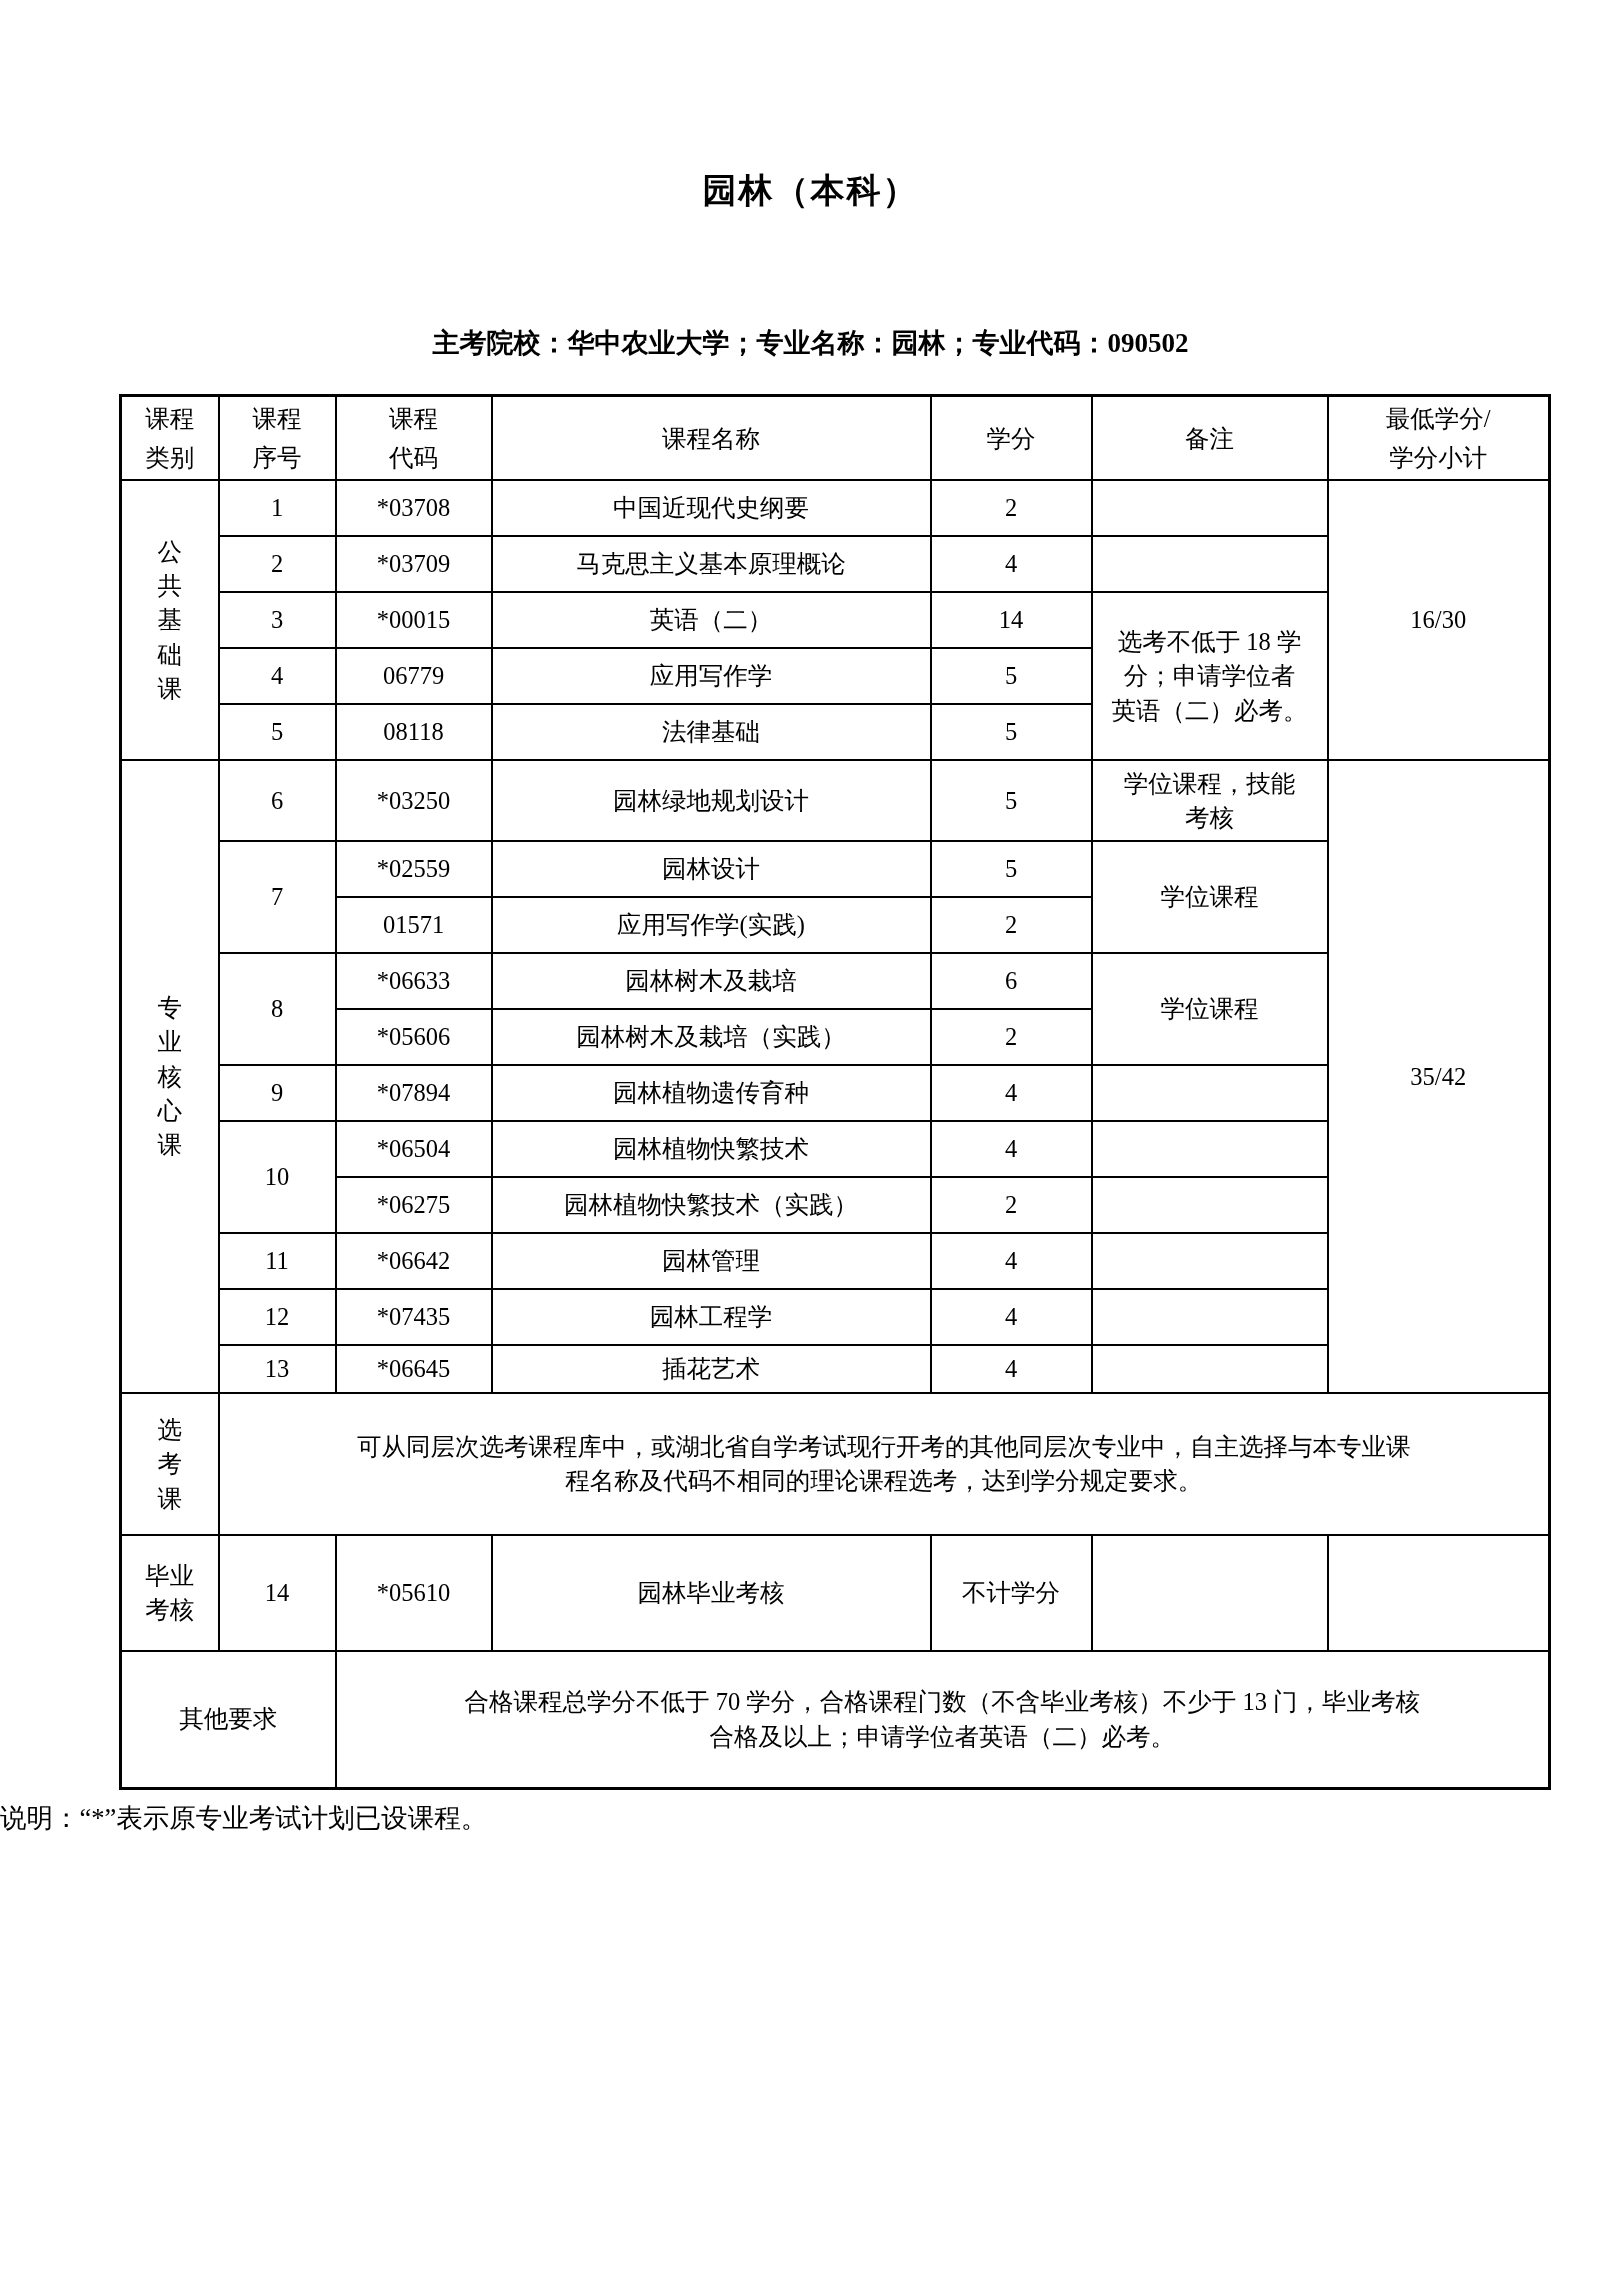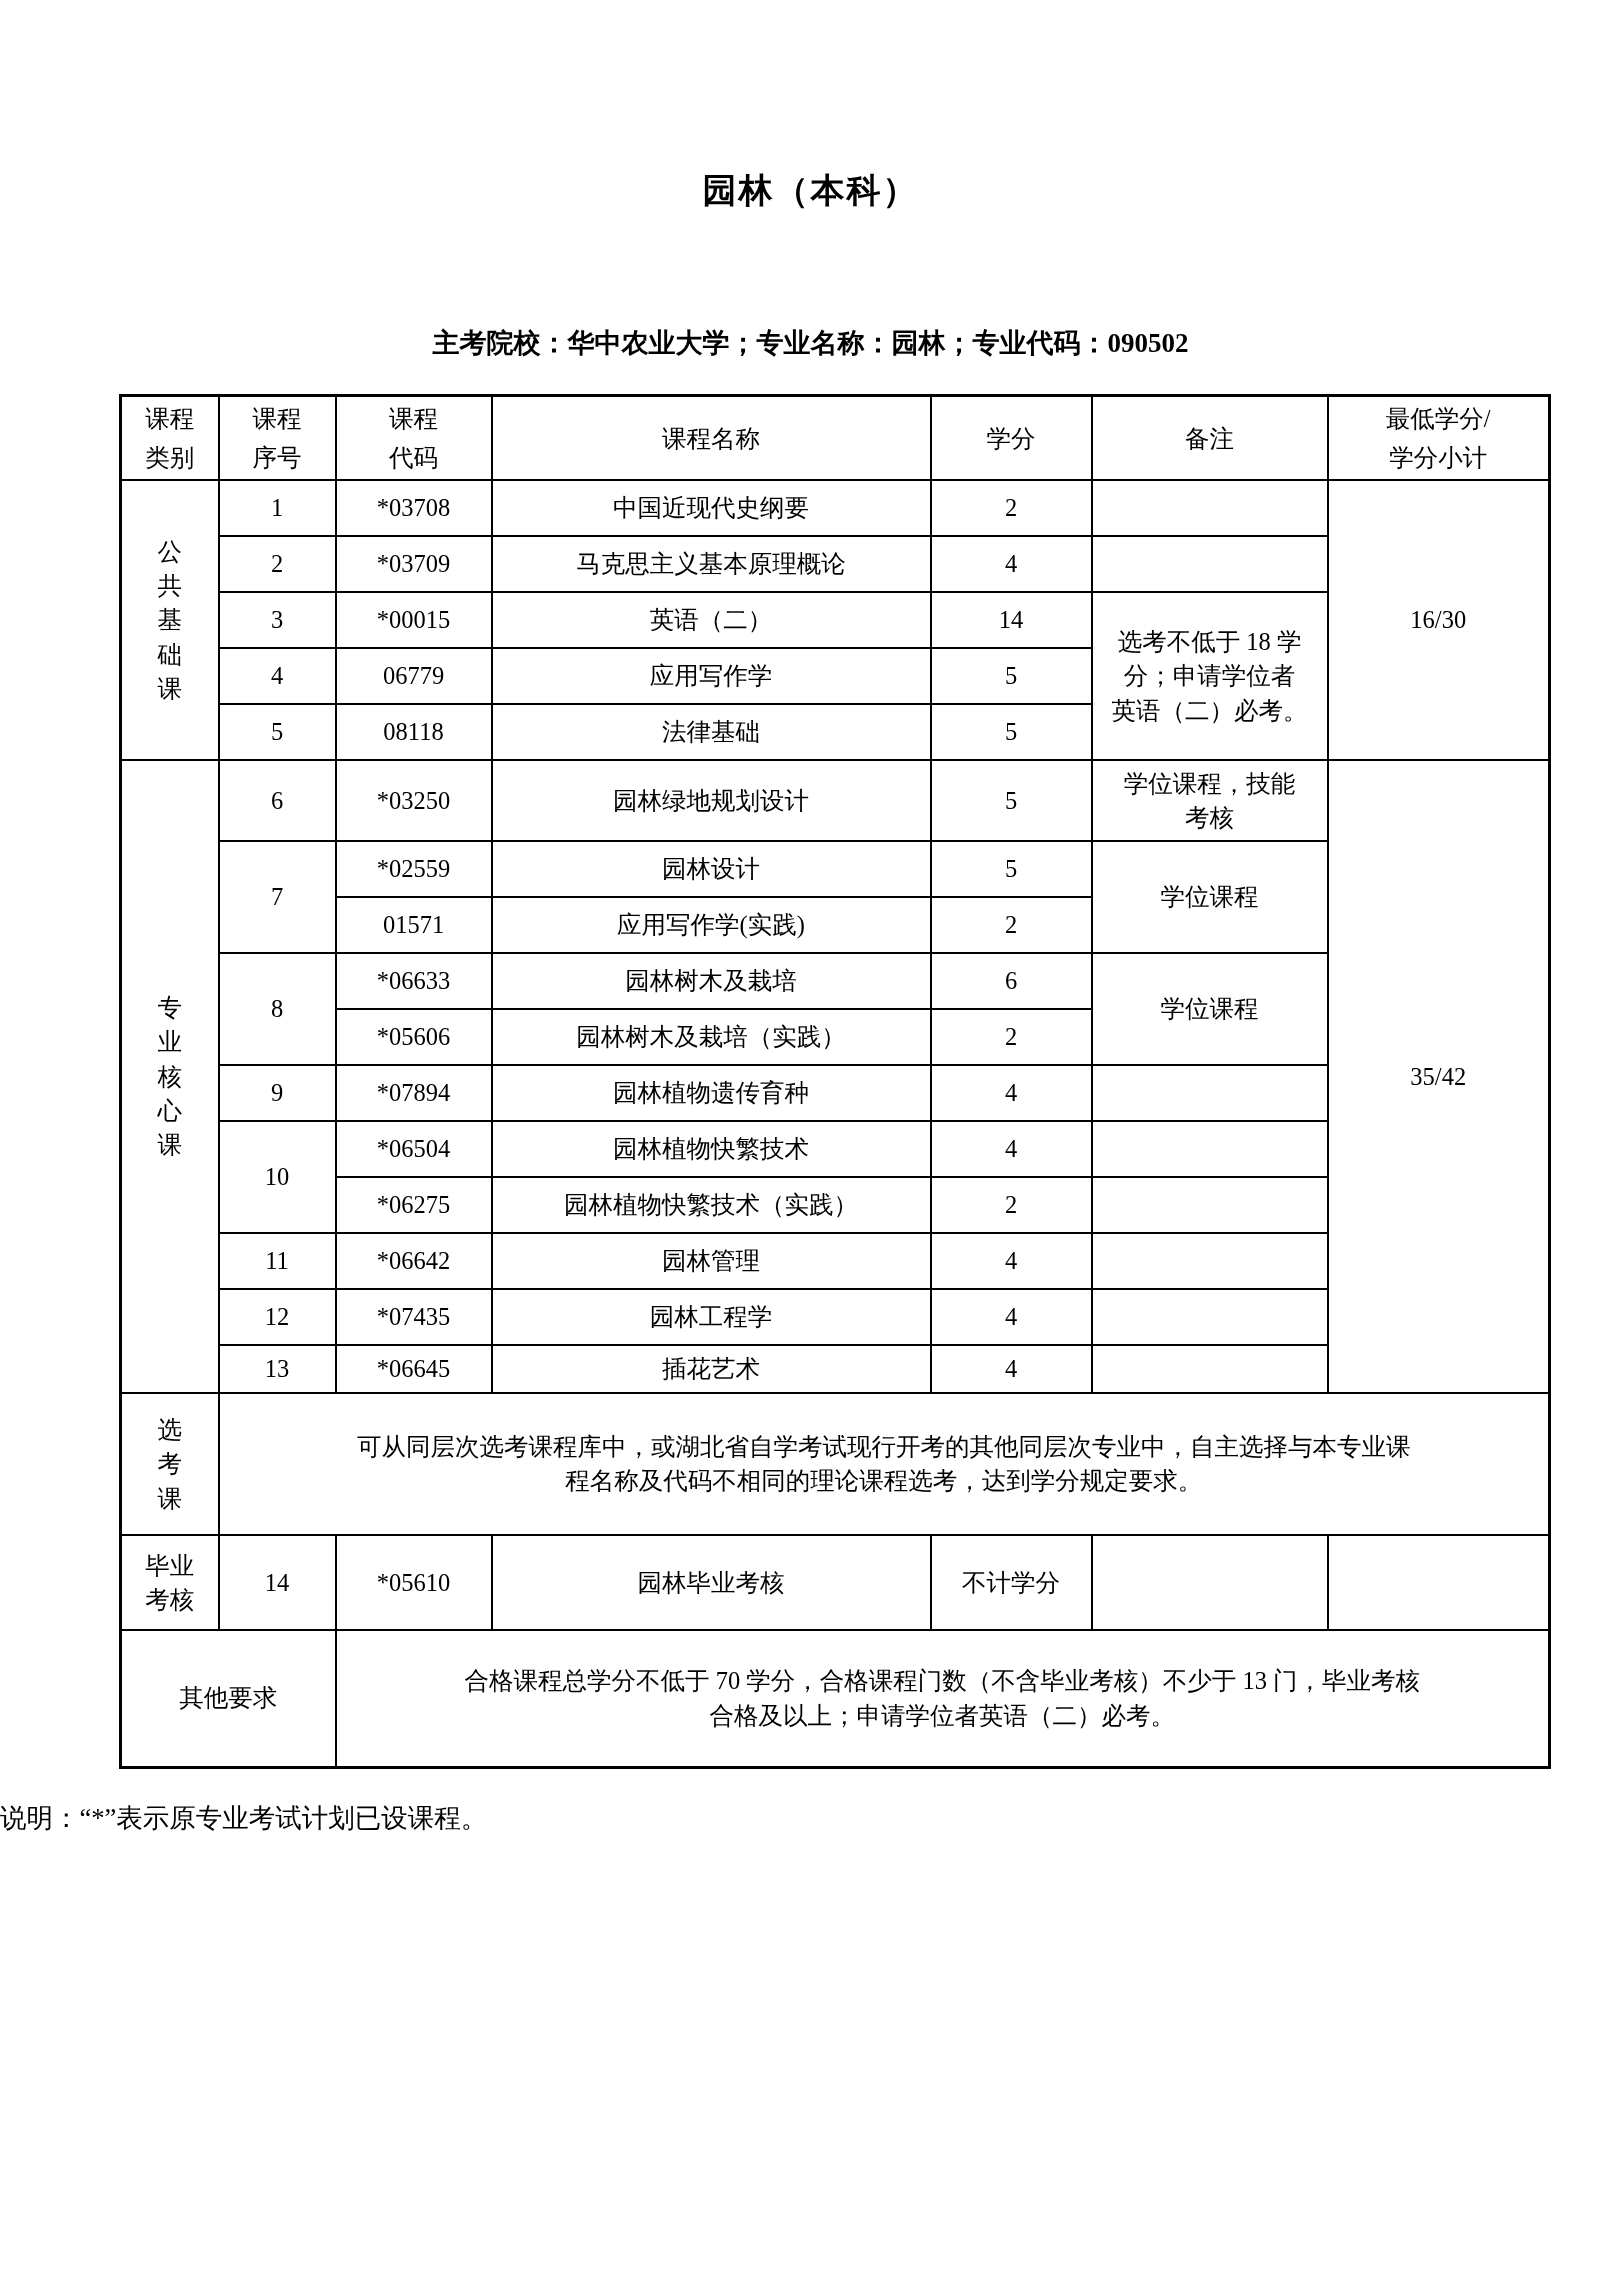--- a/index.html
+++ b/index.html
@@ -50,21 +50,21 @@
   .cat { line-height: 1.82; }
   .cat2 { line-height: 1.7; }
   .remark-left { text-align: left; padding-left: 7.8px; padding-right: 3.9px; line-height: 2.1; }
   .remark-wrap { line-height: 1.65; }
   .note-cell { line-height: 2.1; padding: 5.9px 17.6px; }
   .hd-row   { height: 83px; }
   .row      { height: 56px; }
   .row-r6   { height: 81px; }
   .row-r13  { height: 48px; }
   .row-elec { height: 142px; }
-  .row-grad { height: 95px; }
+  .row-grad { height: 116px; }
   .row-oth  { height: 137px; }
   .footnote {
     position: absolute;
     top: 1800px; left: 0; width: 100%;
     text-align: left;
     font-size: 26.5px;
   }
 </style>
 </head>
 <body>

